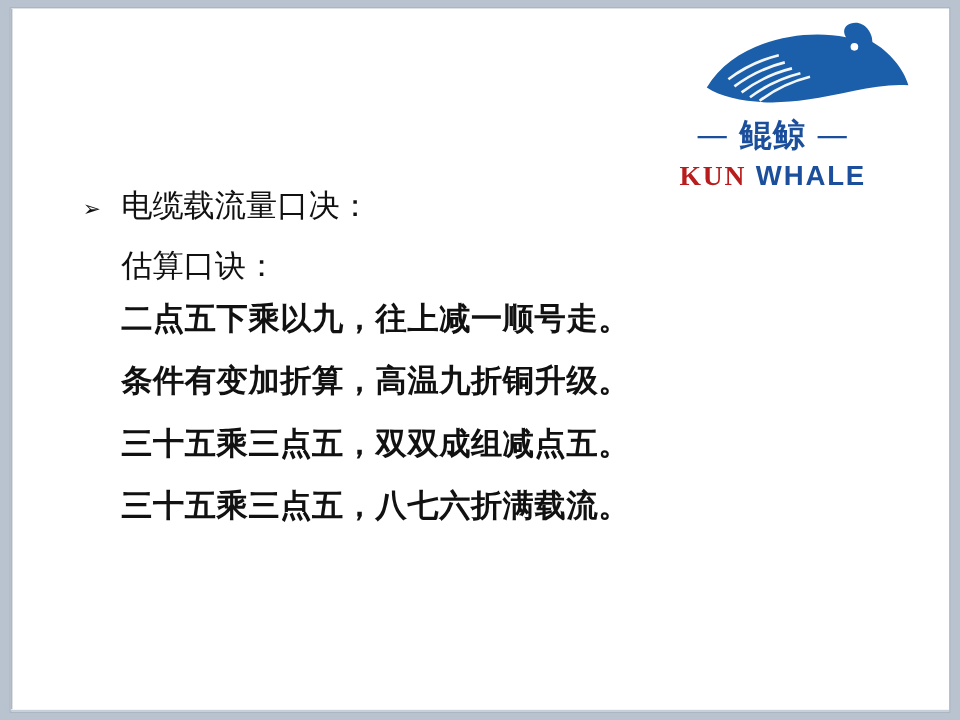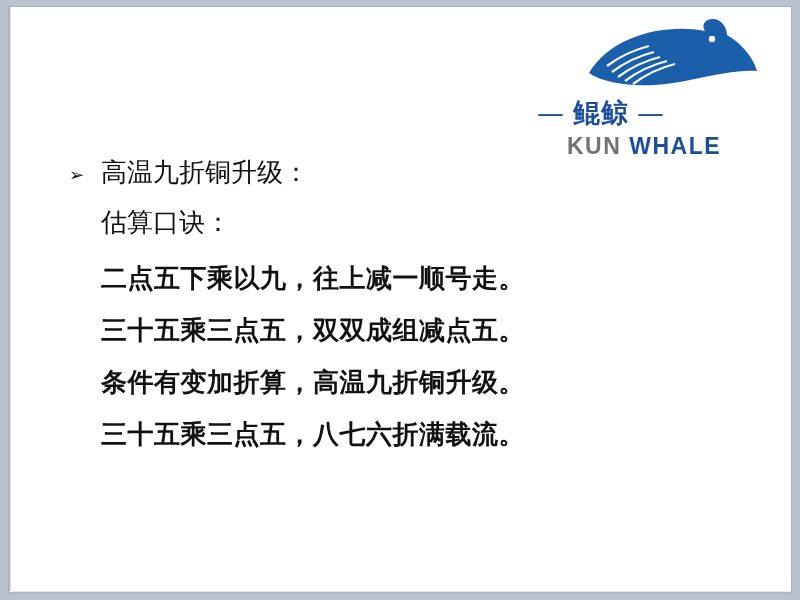--- a/index.html
+++ b/index.html
@@ -50,20 +50,21 @@
     right: 8px;
     top: 0;
     width: 180px;
     height: 80px;
   }
   .logo-cn {
     position: absolute;
     right: 10px;
     top: 78px;
     width: 230px;
+    text-align: center;
     font-family: "DejaVu Sans", sans-serif;
     font-size: 27px;
     font-weight: bold;
     color: #1b4f9c;
     letter-spacing: 1px;
     white-space: nowrap;
   }
   .logo-cn .dash {
     color: #1b4f9c;
     font-weight: normal;
@@ -76,21 +77,22 @@
     width: 230px;
     text-align: center;
     font-family: "Liberation Sans", sans-serif;
     font-size: 23px;
     font-weight: bold;
     letter-spacing: 1.5px;
     color: #1b4f9c;
     white-space: nowrap;
   }
   .logo-en .green {
-    color: #737373;
+    color: #b91c1c;
+    font-family: Liberation Serif, serif;
   }
 
   
   .content {
     position: absolute;
     left: 60px;
     top: 152px;
     width: 660px;
   }
   .line {
@@ -108,21 +110,21 @@
     flex: 0 0 32px;
     font-size: 18px;
     color: #111111;
     font-family: "DejaVu Sans", sans-serif;
   }
   .indent {
     width: 32px;
     flex: 0 0 32px;
   }
   .line.head { margin-bottom: 24px; }
-  .line.sub  { margin-bottom: 30px; }
+  .line.sub  { margin-bottom: 18px; }
   .line.verse { margin-bottom: 26px; letter-spacing: 0.5px; font-weight: bold; }
 </style>
 </head>
 <body>
 
 <div class="slide">
   <div class="edge-left"></div>
   <div class="edge-bottom"></div>
 
   <div class="logo">
@@ -146,41 +148,41 @@
     <div class="logo-en">
       <span class="green">KUN</span>
       <span>WHALE</span>
     </div>
   </div>
 
   <div class="content">
 
     <div class="line head">
       <span class="bullet">➢</span>
-      <span>高温九折铜升级：</span>
+      <span>电缆载流量口决：</span>
     </div>
 
     <div class="line sub">
       <span class="indent"></span>
       <span>估算口诀：</span>
     </div>
 
     <div class="line verse">
       <span class="indent"></span>
       <span>二点五下乘以九，往上减一顺号走。</span>
     </div>
 
     <div class="line verse">
       <span class="indent"></span>
-      <span>三十五乘三点五，双双成组减点五。</span>
+      <span>条件有变加折算，高温九折铜升级。</span>
     </div>
 
     <div class="line verse">
       <span class="indent"></span>
-      <span>条件有变加折算，高温九折铜升级。</span>
+      <span>三十五乘三点五，双双成组减点五。</span>
     </div>
 
     <div class="line verse">
       <span class="indent"></span>
       <span>三十五乘三点五，八七六折满载流。</span>
     </div>
 
   </div>
 </div>
 

